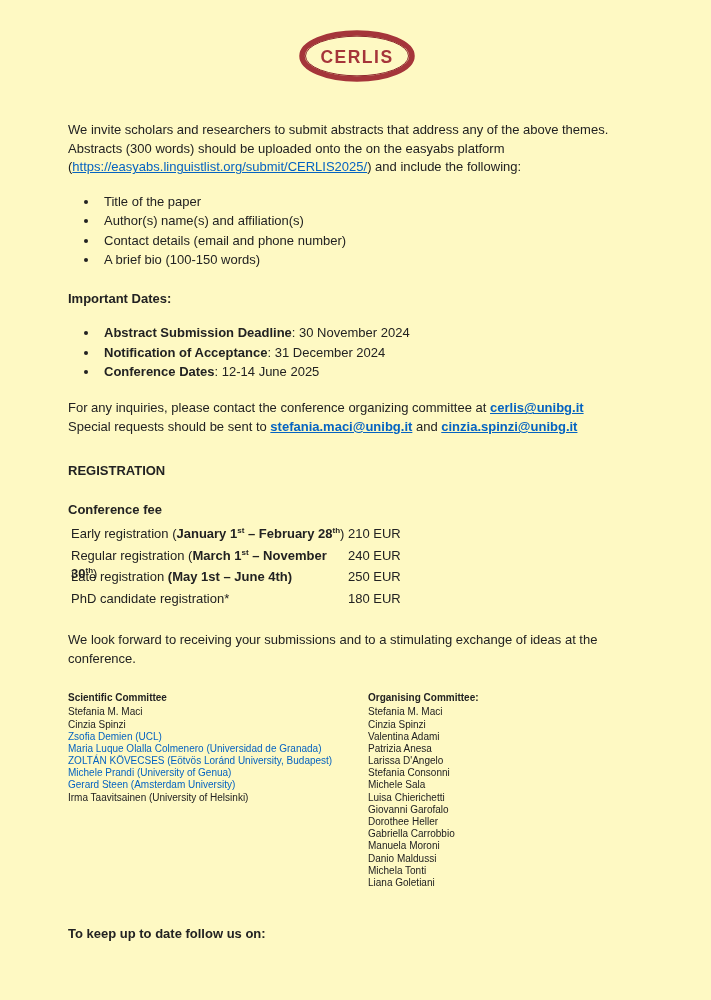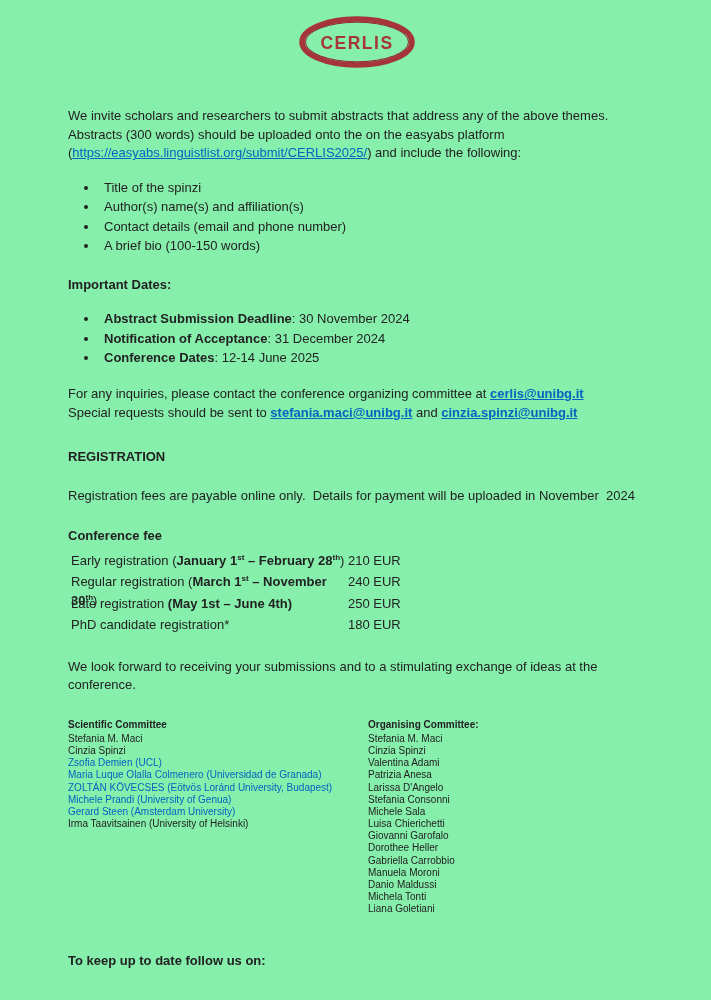--- a/index.html
+++ b/index.html
@@ -6,22 +6,22 @@
   html, body { background: #ffffff; }
   body {
     font-family: "Liberation Sans", sans-serif;
     color: #222222;
     -webkit-font-smoothing: antialiased;
   }
   .page {
     width: 711px;
     height: 1000px;
     margin: 0 auto;
-    background: #86efac;
-    padding: 16px 66px 0 68px;
+    background: #fef9c3;
+    padding: 30px 66px 0 68px;
     font-size: 13px;
     line-height: 1.42;
     overflow: hidden;
   }
   b, .b { font-weight: 700; }
 
   
   .logo-wrap { text-align: center; margin-bottom: 34px; }
   .logo-wrap svg { display: inline-block; }
 
@@ -77,40 +77,39 @@
     </svg>
   </div>
 
   <div class="para">
     <div>We invite scholars and researchers to submit abstracts that address any of the above themes.</div>
     <div>Abstracts (300 words) should be uploaded onto the on the easyabs platform</div>
     <div><span>(</span><a class="link">https://easyabs.linguistlist.org/submit/CERLIS2025/</a><span>) and include the following:</span></div>
   </div>
 
   <ul class="bullets">
-    <li>Title of the spinzi</li>
+    <li>Title of the paper</li>
     <li>Author(s) name(s) and affiliation(s)</li>
     <li>Contact details (email and phone number)</li>
     <li>A brief bio (100-150 words)</li>
   </ul>
 
   <div class="section-heading">Important Dates:</div>
   <ul class="bullets">
     <li><b>Abstract Submission Deadline</b><span>: 30 November 2024</span></li>
     <li><b>Notification of Acceptance</b><span>: 31 December 2024</span></li>
     <li><b>Conference Dates</b><span>: 12-14 June 2025</span></li>
   </ul>
 
   <div class="para">
     <span>For any inquiries, please contact the conference organizing committee at </span><a class="email">cerlis@unibg.it</a><br>
     <span>Special requests should be sent to </span><a class="email">stefania.maci@unibg.it</a><span> and </span><a class="email">cinzia.spinzi@unibg.it</a>
   </div>
 
   <div class="registration-heading">REGISTRATION</div>
-  <div class="reg-info">Registration fees are payable online only.  Details for payment will be uploaded in November  2024</div>
 
   <div class="fee-title">Conference fee</div>
   <div class="fee-table">
     <div class="fee-row">
       <span class="fee-label"><span>Early registration (</span><b>January 1</b><sup class="ord">st</sup><b> – February 28</b><sup class="ord">th</sup><span>)</span></span>
       <span class="fee-price">210 EUR</span>
     </div>
     <div class="fee-row">
       <span class="fee-label"><span>Regular registration (</span><b>March 1</b><sup class="ord">st</sup><b> – November 30</b><sup class="ord">th</sup><span>)</span></span>
       <span class="fee-price">240 EUR</span>

